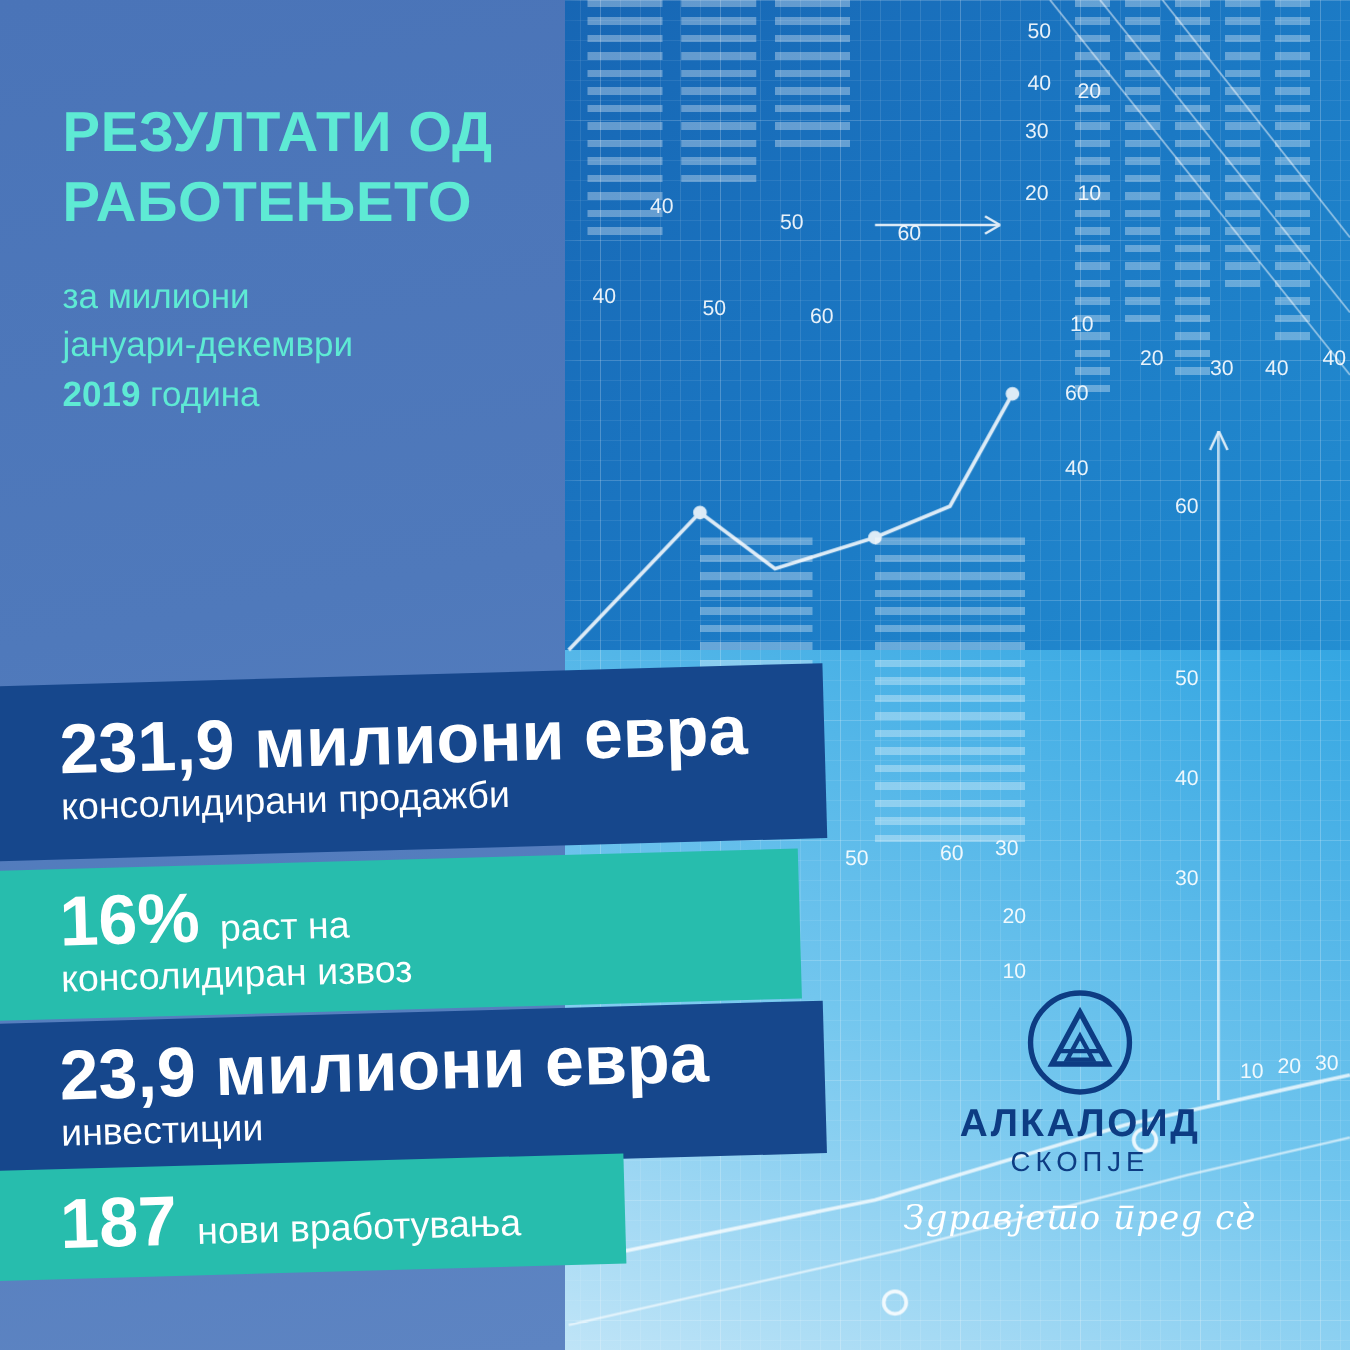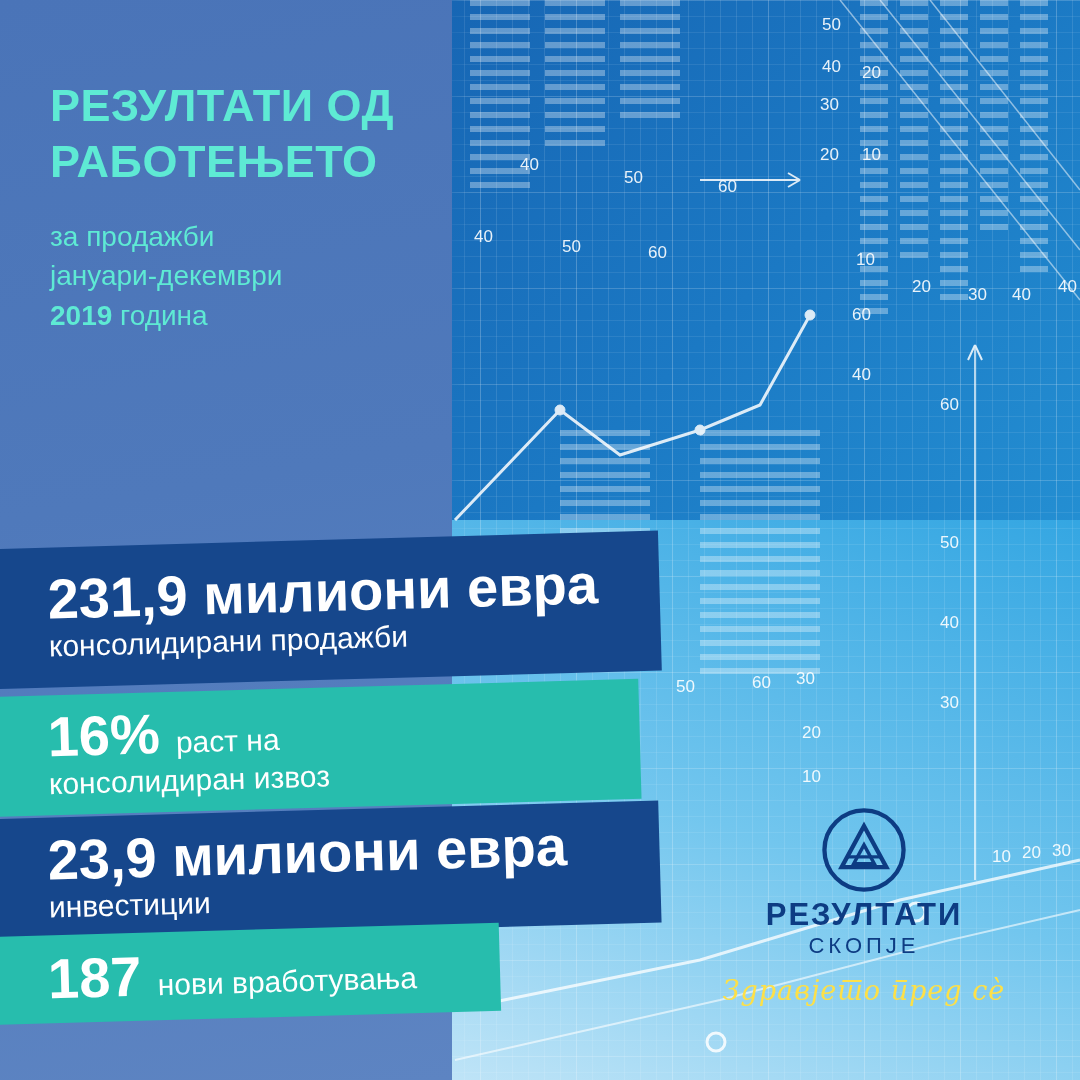--- a/index.html
+++ b/index.html
@@ -195,22 +195,22 @@
   .logo-city {
     font-size: 22px;
     letter-spacing: 4px;
     line-height: 1;
     margin: 5px 0 0 0;
   }
   .logo-slogan {
     font-family: "DejaVu Serif", serif;
     font-style: italic;
     font-size: 27px;
-    color: #fde047;
-    margin: 18px 0 0 0;
+    color: #ffffff;
+    margin: 18px 0 16px 0;
     letter-spacing: 1px;
     white-space: nowrap;
   }
 </style>
 </head>
 <body>
 
 <div class="poster">
 
   <div class="bg-base"></div>
@@ -290,21 +290,21 @@
       <text x="1052" y="856">30</text>
     </g>
   </svg>
 
   <div class="bg-left-panel"></div>
 
   <div class="title-block">
     <h1 class="title-main">РЕЗУЛТАТИ ОД
 РАБОТЕЊЕТО</h1>
     <p class="subtitle">
-      <span>за продажби</span><br>
+      <span>за милиони</span><br>
       <span>јануари-декември</span><br>
       <span class="year">2019</span>
       <span>година</span>
     </p>
   </div>
 
   <div class="ribbon ribbon-sales">
     <div class="line1">
       <span class="big">231,9 милиони евра</span>
     </div>
@@ -333,18 +333,18 @@
     </div>
   </div>
 
   <div class="logo">
     <svg class="logo-mark" width="86" height="86" viewBox="0 0 100 100">
       <circle cx="50" cy="50" r="46" fill="none" stroke="#0d3c83" stroke-width="5"></circle>
       <path d="M50 22 L76 70 L24 70 Z" fill="none" stroke="#0d3c83" stroke-width="5"></path>
       <path d="M50 44 L62 66 L38 66 Z" fill="none" stroke="#0d3c83" stroke-width="4"></path>
       <path d="M30 58 L70 58" stroke="#0d3c83" stroke-width="4"></path>
     </svg>
-    <p class="logo-name">РЕЗУЛТАТИ</p>
+    <p class="logo-name">АЛКАЛОИД</p>
     <p class="logo-city">СКОПЈЕ</p>
     <p class="logo-slogan">Здравјето пред сè</p>
   </div>
 
 </div>
 
 </body></html>

